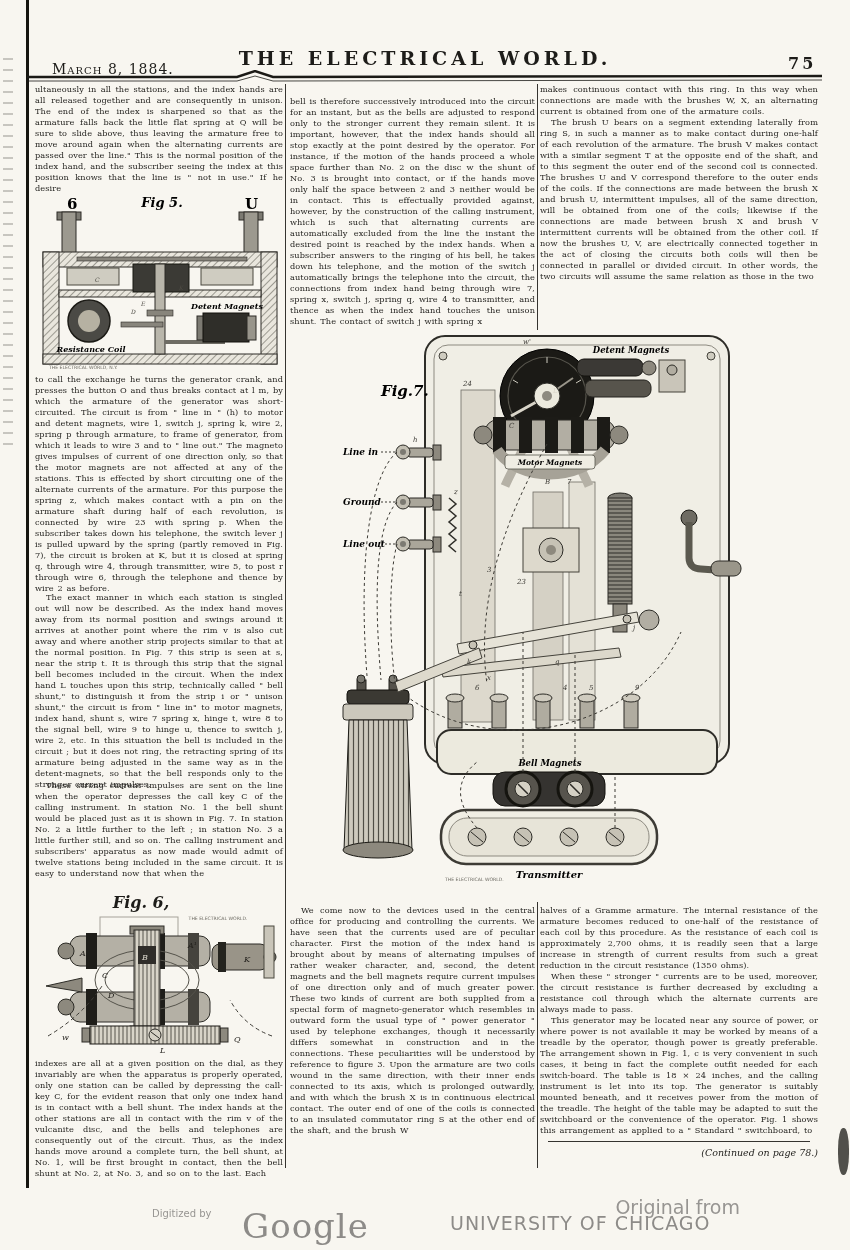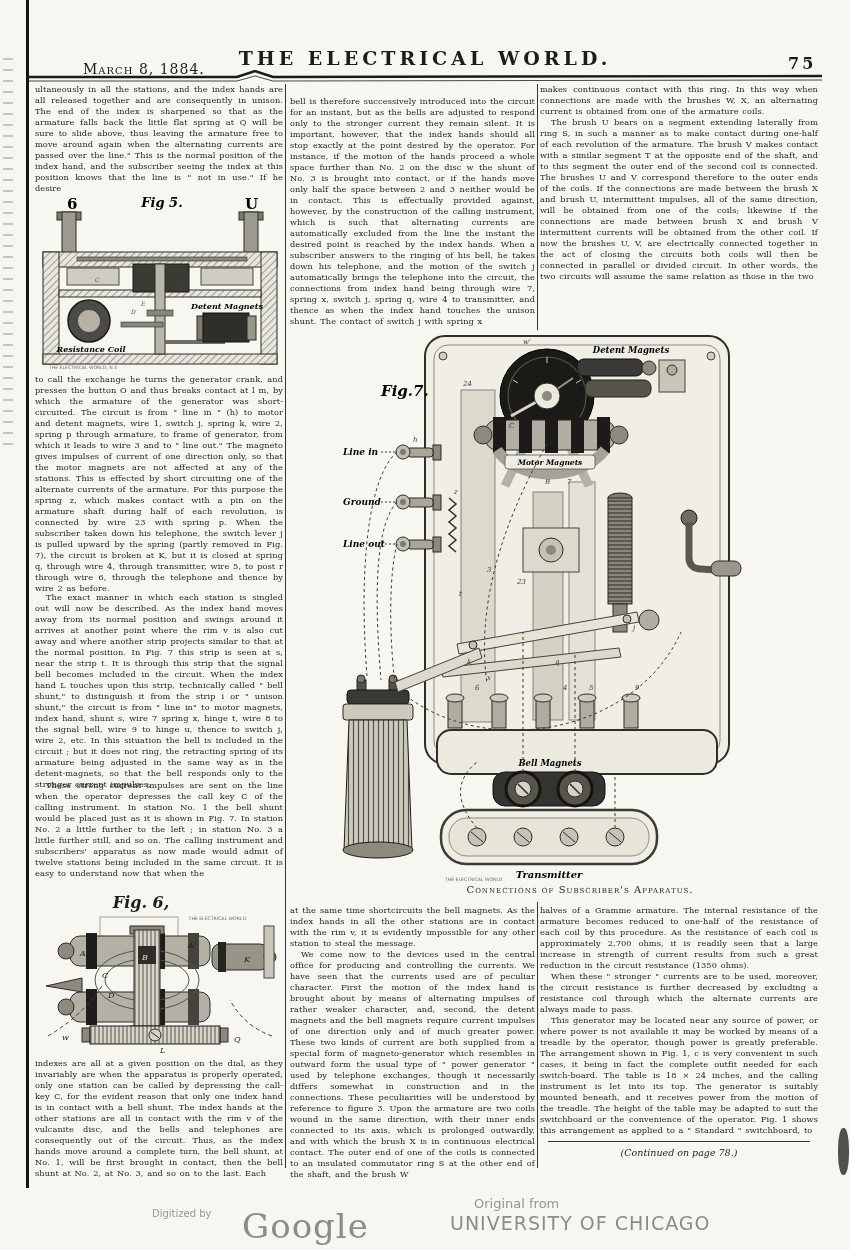--- a/index.html
+++ b/index.html
@@ -35,21 +35,21 @@
 </style>
 </head>
 <body>
 
 <div class="page">
 
   <div class="abs" style="left:26px;top:0;width:3px;height:1188px;background:#15140f;"></div>
   <div class="noise"></div>
   <div class="blob"></div>
 
-  <div class="abs hdr-date" style="left:52px;top:61px;margin-left:31px;">March 8, 1884.</div>
+  <div class="abs hdr-date" style="left:52px;top:61px;">March 8, 1884.</div>
   <div class="abs hdr-title" style="left:225px;top:47px;width:400px;">THE ELECTRICAL WORLD.</div>
   <div class="abs hdr-page" style="left:788px;top:54px;">75</div>
 
   <svg class="abs" style="left:27px;top:70px;" width="795" height="14" viewBox="0 0 795 14">
     <path d="M0,7 L210,7 L228,1 L246,7 L795,6" fill="none" stroke="#1b1a16" stroke-width="2.4"></path>
     <path d="M0,11 L210,11 L228,6 L246,11 L795,10" fill="none" stroke="#1b1a16" stroke-width="0.8"></path>
   </svg>
 
   <div class="vrule" style="left:285px;top:84px;height:1084px;"></div>
   <div class="vrule" style="left:537px;top:84px;height:246px;"></div>
@@ -186,35 +186,34 @@
   </svg>
 
   <div class="abs col" style="left:35px;top:1058px;width:248px;">
     <p>indexes are all at a given position on the dial, as they invariably are when the apparatus is properly operated, only one station can be called by depressing the call-key C, for the evident reason that only one index hand is in contact with a bell shunt. The index hands at the other stations are all in contact with the rim v of the vulcanite disc, and the bells and telephones are consequently out of the circuit. Thus, as the index hands move around a complete turn, the bell shunt, at No. 1, will be first brought in contact, then the bell shunt at No. 2, at No. 3, and so on to the last. Each</p>
   </div>
 
   <div class="abs col" style="left:290px;top:96px;width:245px;">
     <p>bell is therefore successively introduced into the circuit for an instant, but as the bells are adjusted to respond only to the stronger current they remain silent. It is important, however, that the index hands should all stop exactly at the point desired by the operator. For instance, if the motion of the hands proceed a whole space further than No. 2 on the disc w the shunt of No. 3 is brought into contact, or if the hands move only half the space between 2 and 3 neither would be in contact. This is effectually provided against, however, by the construction of the calling instrument, which is such that alternating currents are automatically excluded from the line the instant the desired point is reached by the index hands. When a subscriber answers to the ringing of his bell, he takes down his telephone, and the motion of the switch j automatically brings the telephone into the circuit, the connections from index hand being through wire 7, spring x, switch j, spring q, wire 4 to transmitter, and thence as when the index hand touches the unison shunt. The contact of switch j with spring x</p>
   </div>
   <div class="abs col" style="left:290px;top:905px;width:245px;">
-    <p>at the same time shortcircuits the bell magnets. As the index hands in all the other stations are in contact with the rim v, it is evidently impossible for any other station to steal the message.</p>
     <p class="ind">We come now to the devices used in the central office for producing and controlling the currents. We have seen that the currents used are of peculiar character. First the motion of the index hand is brought about by means of alternating impulses of rather weaker character, and, second, the detent magnets and the bell magnets require current impulses of one direction only and of much greater power. These two kinds of current are both supplied from a special form of magneto-generator which resembles in outward form the usual type of " power generator " used by telephone exchanges, though it necessarily differs somewhat in construction and in the connections. These peculiarities will be understood by reference to figure 3. Upon the armature are two coils wound in the same direction, with their inner ends connected to its axis, which is prolonged outwardly, and with which the brush X is in continuous electrical contact. The outer end of one of the coils is connected to an insulated commutator ring S at the other end of the shaft, and the brush W</p>
   </div>
 
   <div class="abs col" style="left:540px;top:84px;width:278px;">
     <p>makes continuous contact with this ring. In this way when connections are made with the brushes W, X, an alternating current is obtained from one of the armature coils.</p>
     <p class="ind">The brush U bears on a segment extending laterally from ring S, in such a manner as to make contact during one-half of each revolution of the armature. The brush V makes contact with a similar segment T at the opposite end of the shaft, and to this segment the outer end of the second coil is connected. The brushes U and V correspond therefore to the outer ends of the coils. If the connections are made between the brush X and brush U, intermittent impulses, all of the same direction, will be obtained from one of the coils; likewise if the connections are made between brush X and brush V intermittent currents will be obtained from the other coil. If now the brushes U, V, are electrically connected together in the act of closing the circuits both coils will then be connected in parallel or divided circuit. In other words, the two circuits will assume the same relation as those in the two</p>
   </div>
   <div class="abs col" style="left:540px;top:905px;width:278px;">
     <p>halves of a Gramme armature. The internal resistance of the armature becomes reduced to one-half of the resistance of each coil by this procedure. As the resistance of each coil is approximately 2,700 ohms, it is readily seen that a large increase in strength of current results from such a great reduction in the circuit resistance (1350 ohms).</p>
     <p class="ind">When these " stronger " currents are to be used, moreover, the circuit resistance is further decreased by excluding a resistance coil through which the alternate currents are always made to pass.</p>
     <p class="ind">This generator may be located near any source of power, or where power is not available it may be worked by means of a treadle by the operator, though power is greatly preferable. The arrangement shown in Fig. 1, c is very convenient in such cases, it being in fact the complete outfit needed for each switch-board. The table is 18 × 24 inches, and the calling instrument is let into its top. The generator is suitably mounted beneath, and it receives power from the motion of the treadle. The height of the table may be adapted to suit the switchboard or the convenience of the operator. Fig. 1 shows this arrangement as applied to a " Standard " switchboard, to</p>
   </div>
   <div class="hrule" style="left:548px;top:1141px;width:262px;"></div>
-  <div class="abs continued" style="left:540px;top:1147px;width:278px;">(Continued on page 78.)</div>
+  <div class="abs continued" style="left:540px;top:1147px;width:278px;text-align:right;">(Continued on page 78.)</div>
 
   <svg class="abs" style="left:337px;top:332px;" width="408" height="550" viewBox="0 0 408 550">
     <defs>
       <pattern id="vr7" width="5" height="8" patternUnits="userSpaceOnUse">
         <rect width="5" height="8" fill="#cdc9bd"></rect>
         <line x1="1.5" y1="0" x2="1.5" y2="8" stroke="#4f4d45" stroke-width="1.2"></line>
       </pattern>
       <pattern id="teeth7" width="8" height="4" patternUnits="userSpaceOnUse">
         <rect width="8" height="4" fill="#8a877d"></rect>
         <line x1="0" y1="1" x2="8" y2="1" stroke="#2c2b26" stroke-width="1"></line>
@@ -409,20 +408,19 @@
       <text x="150" y="348">x</text>
       <text x="218" y="332">q</text>
       <text x="296" y="298">j</text>
       <text x="138" y="358">6</text>
       <text x="226" y="358">4</text>
       <text x="252" y="358">5</text>
       <text x="298" y="358">9</text>
     </g>
   </svg>
 
-  <div class="abs figcap" style="left:380px;top:884px;width:400px;">Connections of Subscriber's Apparatus.</div>
 
   <div class="abs ft-sans" style="left:152px;top:1208px;font-size:10px;">Digitized by</div>
   <div class="abs ft-google" style="left:242px;top:1190px;">Google</div>
-  <div class="abs ft-sans" style="left:474px;top:1196px;width:280px;text-align:left;font-size:13px;">Original from</div>
+  <div class="abs ft-sans" style="left:460px;top:1196px;width:280px;text-align:right;font-size:19px;">Original from</div>
   <div class="abs ft-sans" style="left:450px;top:1212px;width:300px;text-align:left;font-size:19px;letter-spacing:1px;color:#8d8b88;">UNIVERSITY OF CHICAGO</div>
 
 </div>
 
 </body></html>

